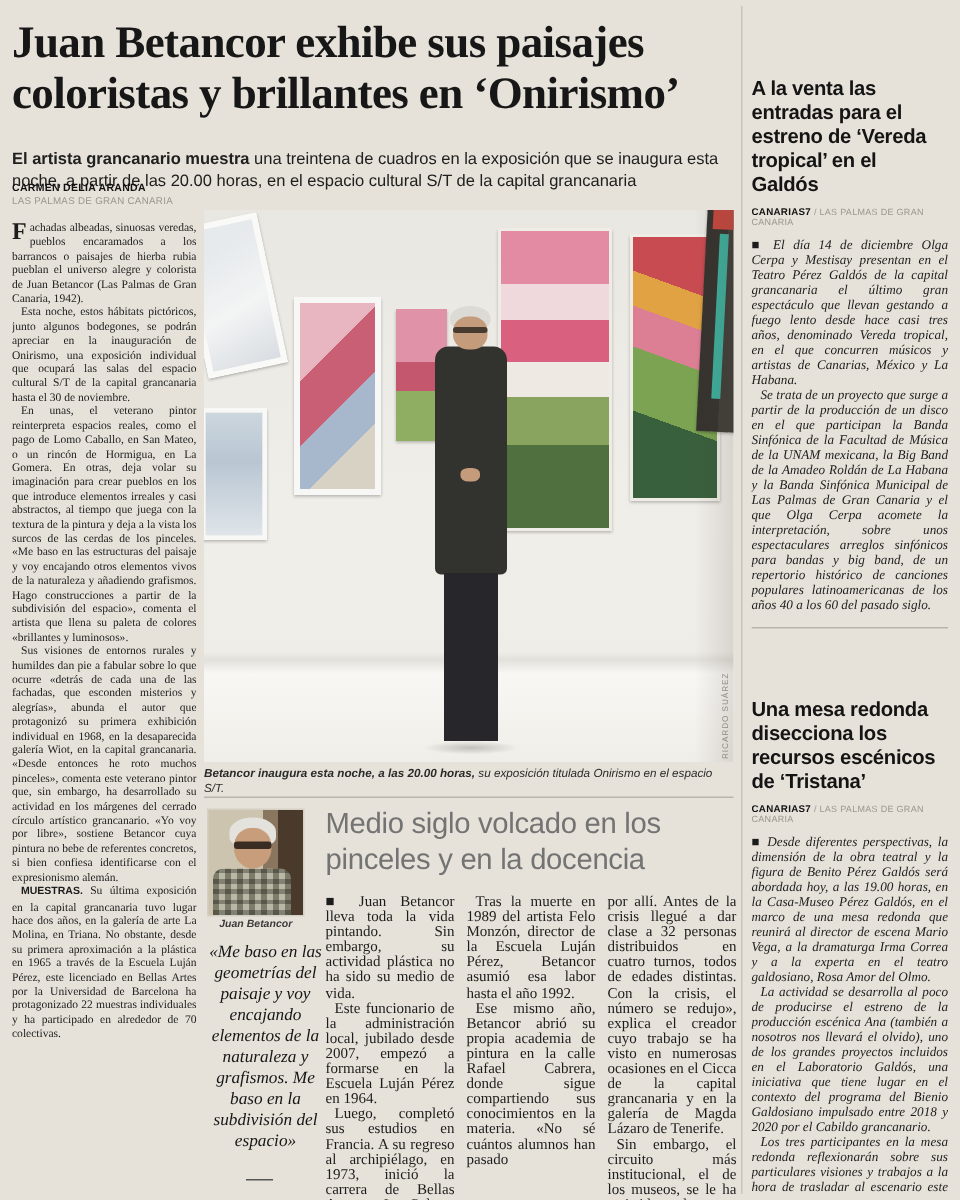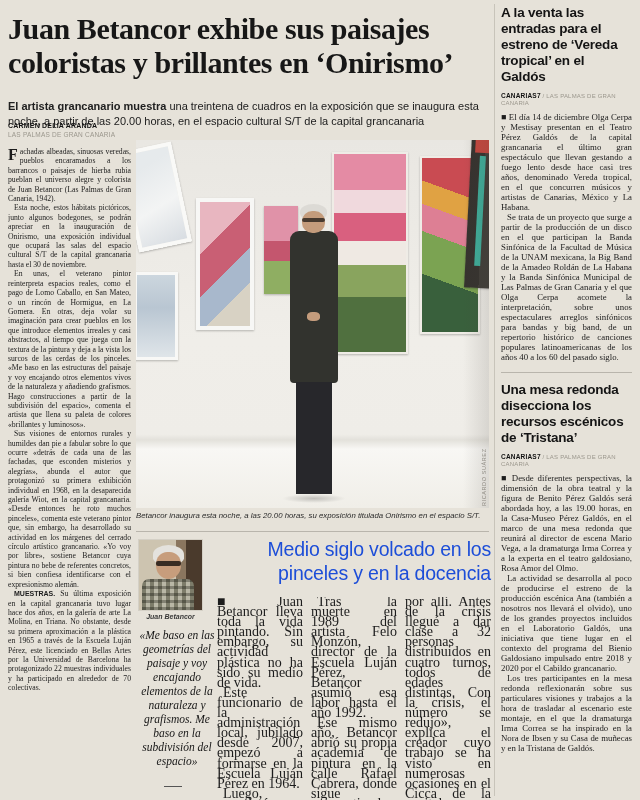--- a/index.html
+++ b/index.html
@@ -62,21 +62,21 @@
     background:#32332e; border-radius:9px 9px 4px 4px; }
   #man .hand { position:absolute; left:21px; top:108px; width:13px; height:9px;
     border-radius:40%; background:#c49c7c; }
   #man .legs { position:absolute; left:10px; top:178px; width:36px; height:112px;
     background:#27272b; }
   #man .shadow { position:absolute; left:-4px; top:290px; width:64px; height:9px;
     background:radial-gradient(ellipse at center, rgba(0,0,0,0.2), rgba(0,0,0,0) 70%); }
 
   #photo-caption { left:136px; top:511px; width:353px;
     font:italic 400 7.8px/9.5px "Liberation Sans", sans-serif; color:#2a2a2a; }
-  .cap-bold { font-weight:400;margin-top:10px; }
+  .cap-bold { font-weight:700;margin-top:10px; }
   #photo-credit { left:481px; top:430px; height:76px;
     writing-mode:vertical-rl; transform:rotate(180deg);
     font:400 5.5px "Liberation Sans", sans-serif; color:#8f8b83; letter-spacing:0.6px; }
 
   #rule-main { left:136px; top:531px; width:353px; height:1px; background:#b9b5ac; }
 
   
   #portrait { left:139px; top:540px; width:63px; height:70px; overflow:hidden;
     background:linear-gradient(90deg,#cdc4b0 0 58%,#8a765f 58% 74%,#4a3a2c 74% 100%);
     box-shadow:0 0 0 1px #d4d0c6; }
@@ -92,35 +92,35 @@
                repeating-linear-gradient(0deg, rgba(40,40,30,0.35) 0 3px, rgba(0,0,0,0) 3px 7px);
     background-blend-mode:multiply; }
   #portrait-caption { left:139px; top:613px; width:63px; text-align:center;
     font:italic 700 7px "Liberation Sans", sans-serif; color:#3a3a3a; }
   #pullquote { left:136px; top:628px; width:82px; text-align:center;
     font:italic 400 11.5px/14px "Liberation Serif", serif; color:#161616; }
   #pq-rule { left:164px; top:786px; width:18px; height:1px; background:#555; }
 
   
   #second-head { left:217px; top:537px; width:274px;
-    font:400 19.5px/24px "Liberation Sans", sans-serif; color:#1d4ed8; letter-spacing:-0.2px;text-align:right; }
+    font:400 19.5px/24px "Liberation Sans", sans-serif; color:#737373; letter-spacing:-0.2px; }
   #second-cols { left:217px; top:597px; width:274px; height:203px; overflow:hidden;
     display:flex; gap:8px; }
-  .scol { width:86px; font-size:14px; line-height:10.1px; text-align:justify; color:#1c1c1c; }
+  .scol { width:86px; font-size:10px; line-height:10.1px; text-align:justify; color:#1c1c1c; }
   .scol p { text-indent:6px; }
   .scol p.pfirst { text-indent:0; }
 
   
   #vrule { left:494px; top:4px; width:1px; height:792px; background:#c8c4ba; }
   #sidebar { left:501px; top:5px; width:131px; height:792px; overflow:hidden; }
-  .sb-head { font:700 13.5px/16px "Liberation Sans", sans-serif; color:#141414; letter-spacing:-0.2px; }
+  .sb-head { font:700 13.5px/16px "Liberation Sans", sans-serif; color:#141414; letter-spacing:-0.2px;margin-top:46px; }
   .sb-kicker { margin:7px 0 6px; font-family:"Liberation Sans", sans-serif;
     font-weight:700; font-size:6.5px; color:#121212; letter-spacing:0.2px; }
   .sb-kicker .place { font-weight:400; font-size:6px; color:#9b978d; }
-  .sb-body { font-size:8.8px; line-height:10px; text-align:justify; color:#1c1c1c; }
+  .sb-body { font-size:8.8px; line-height:10px; text-align:justify; color:#1c1c1c;font-style:italic; }
   .sb-body p { text-indent:6px; }
   .sb-body p.pfirst { text-indent:0; }
   .sb-div { margin:10px 0 9px; height:1px; background:#b9b5ac; border:0; }
 </style>
 </head>
 <body>
 
 <h1 id="headline" class="abs">Juan Betancor exhibe sus paisajes coloristas y brillantes en ‘Onirismo’</h1>
 
 <p id="standfirst" class="abs">

